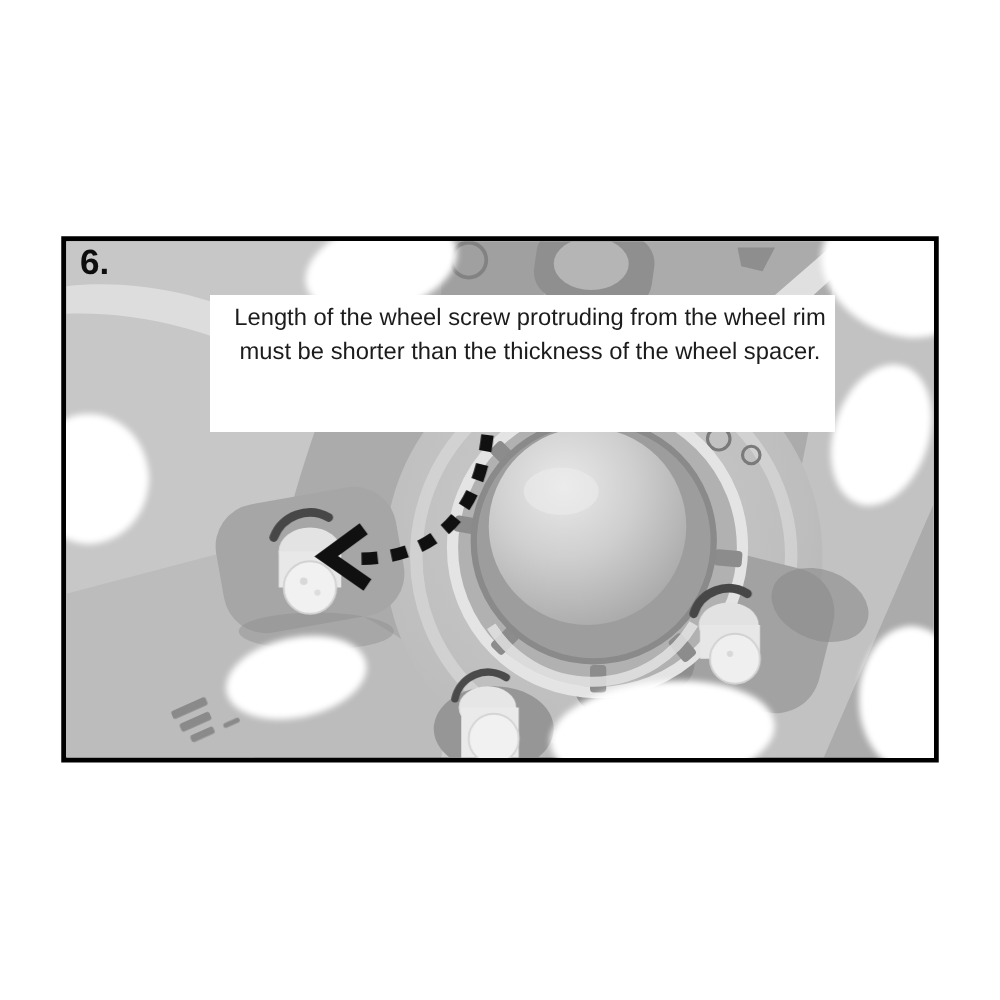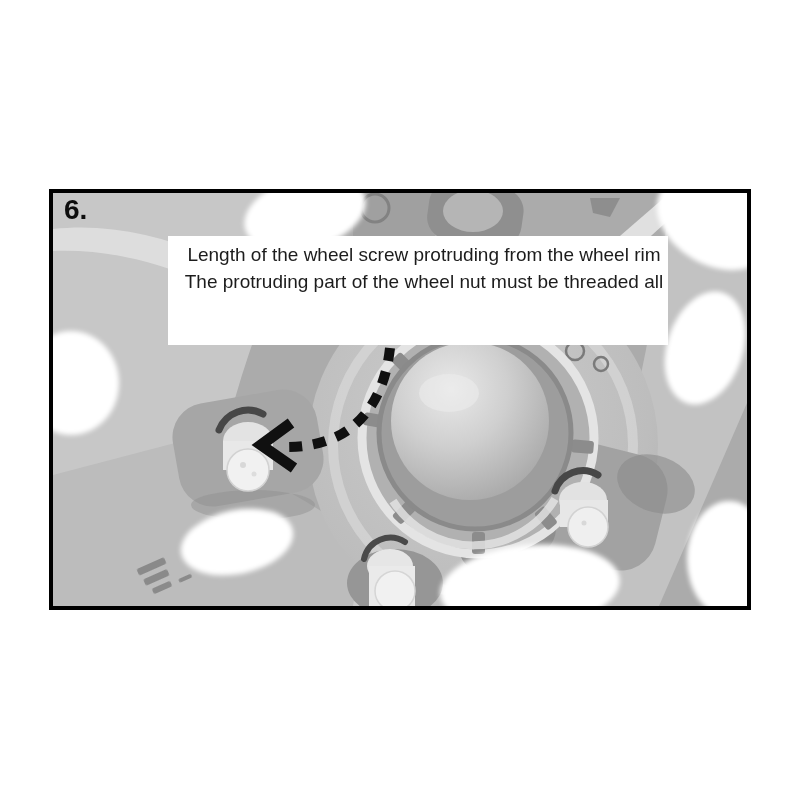--- a/index.html
+++ b/index.html
@@ -177,17 +177,17 @@
       <g stroke="#101010" fill="none">
         <path d="M 337 155 C 333 192 318 227 283 244 C 265 252 249 254 233 254" stroke-width="10" stroke-dasharray="13 11"></path>
         <path d="M 238 230 L 208 252 L 241 275" stroke-width="11" stroke-linejoin="miter"></path>
       </g>
     </svg>
 
     <div class="step-number">6.</div>
 
     <div class="caption-box">
       <div class="caption-line">Length of the wheel screw protruding from the wheel rim</div>
-      <div class="caption-line">The protruding part of the wheel nut must be threaded all</div>
+      <div class="caption-line">must be shorter than the thickness of the wheel spacer.</div>
     </div>
 
   </div>
 </div>
 
 </body></html>

